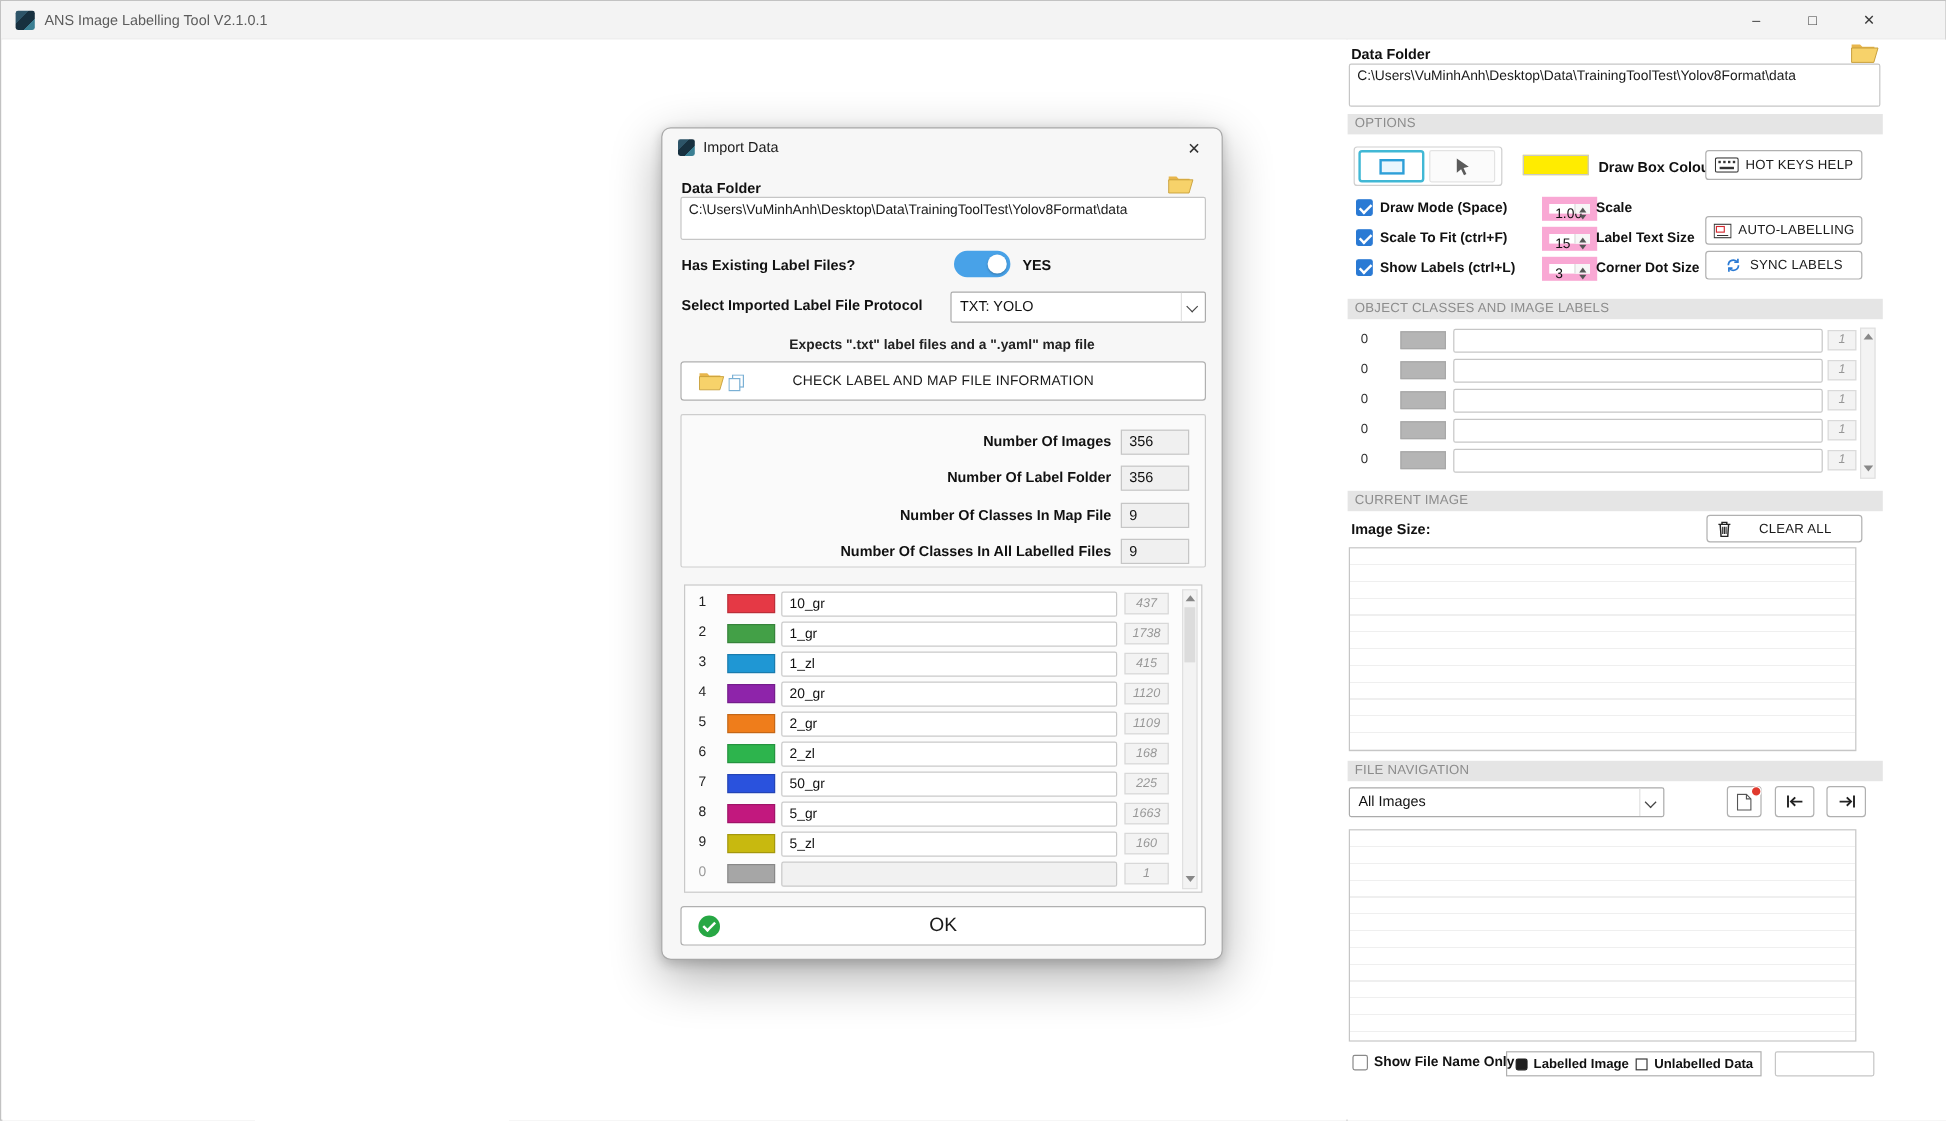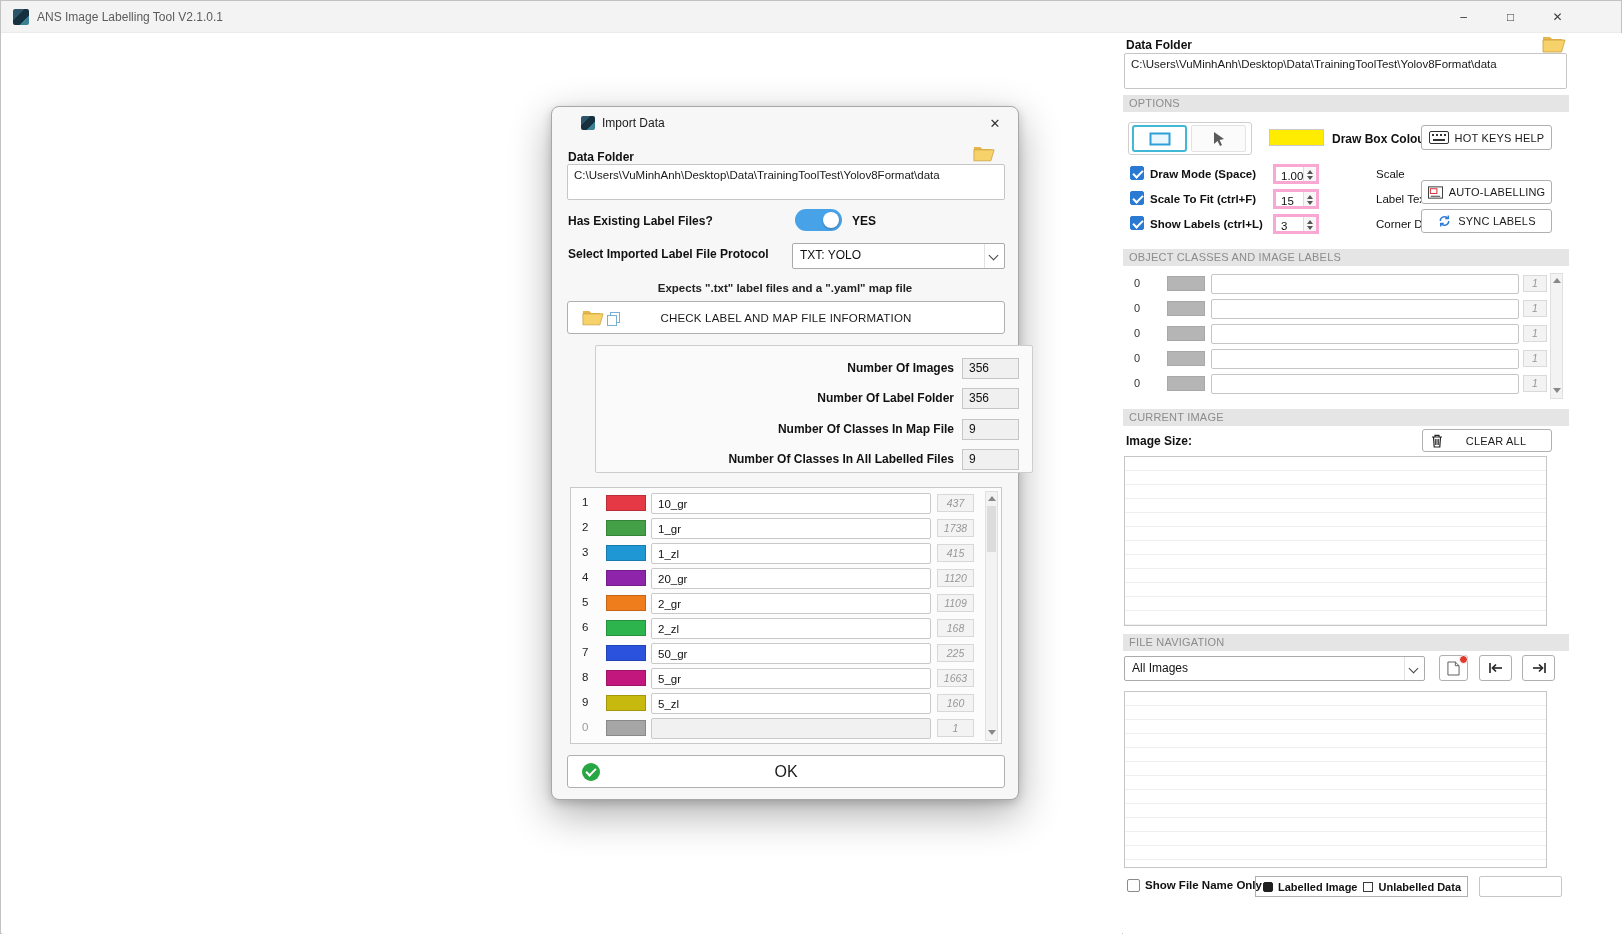--- a/index.html
+++ b/index.html
@@ -19,21 +19,21 @@
 
   
   .sec{position:absolute;left:0;width:446px;height:17px;background:#e5e5e5;color:#8c8c8c;font-size:11px;line-height:17px;padding-left:6px;letter-spacing:.2px;}
   .lbl{font-weight:bold;font-size:12px;white-space:nowrap;}
   .inputbox{background:#fff;border:1px solid #c6c6c6;border-radius:2px;}
   .btn{position:absolute;background:#fff;border:1px solid #b0b0b0;border-radius:3px;font-size:11px;color:#1a1a1a;
        display:flex;align-items:center;justify-content:center;gap:6px;cursor:pointer;white-space:nowrap;}
   .cb{position:absolute;width:14px;height:14px;border:1px solid #8a8a8a;border-radius:2px;background:#fff;}
   .cb.checked{background:#2a7ad4;border-color:#2a7ad4;}
   .cb.checked::after{content:"";position:absolute;left:4px;top:1px;width:4px;height:8px;border:solid #fff;border-width:0 2px 2px 0;transform:rotate(45deg);}
-  .spin{position:absolute;width:46px;height:20px;background:#fff;border:3px solid #f9a8d4;}
+  .spin{position:absolute;width:46px;height:20px;background:#fff;border:6px solid #f9a8d4;margin-left:12px;}
   .spin .val{position:absolute;left:5px;top:0;line-height:18px;font-size:11.5px;}
   .spin .arrows{position:absolute;right:0;top:0;bottom:0;width:13px;border-left:1px solid #dcdcdc;background:#f7f7f7;}
   .tri-up{display:block;width:0;height:0;border-left:3px solid transparent;border-right:3px solid transparent;border-bottom:4px solid #555;margin:3px auto 2px;}
   .tri-down{display:block;width:0;height:0;border-left:3px solid transparent;border-right:3px solid transparent;border-top:4px solid #555;margin:2px auto;}
   .dd{position:absolute;background:#fff;border:1px solid #ababab;border-radius:2px;}
   .dd .txt{position:absolute;left:7px;top:0;line-height:23px;font-size:12px;}
   .dd .chevbox{position:absolute;right:0;top:0;bottom:0;width:20px;border-left:1px solid #e2e2e2;}
   .chev{position:absolute;right:7px;top:8px;width:7px;height:7px;border-right:1.6px solid #444;border-bottom:1.6px solid #444;transform:rotate(45deg);}
   .listbox{position:absolute;background:#fff;border:1px solid #c6c6c6;
     background-image:repeating-linear-gradient(to bottom,#ffffff 0 13px,#efefef 13px 14px);}
@@ -52,51 +52,51 @@
   .pathtxt{display:block;padding:4px 6px;font-size:11.5px;color:#1a1a1a;white-space:nowrap;overflow:hidden;}
   .tools{position:absolute;left:5px;top:89px;width:124px;height:33px;border:1px solid #cfcfcf;border-radius:3px;background:#fff;display:flex;align-items:center;gap:4px;padding:0 3px;}
   .tool{width:55px;height:27px;display:flex;align-items:center;justify-content:center;cursor:pointer;background:#fbfbfb;border:1px solid #e3e3e3;border-radius:2px;}
   .tool.active{background:#fff;border:2px solid #41b8d5;border-radius:3px;}
   .swatch-draw{position:absolute;left:146px;top:96px;width:55px;height:17px;border:1px solid #c9c9c9;}
   .lbl-drawbox{position:absolute;left:209px;top:99px;}
   .opt-row{position:absolute;left:0;width:446px;height:20px;}
   .opt-row .olabel{position:absolute;left:27px;top:4px;font-weight:bold;font-size:11.5px;white-space:nowrap;}
   .opt-row .cb{left:7px;top:2px;}
   .opt-row .spin{left:150px;top:0;}
-  .opt-row .slabel{position:absolute;left:207px;top:4px;font-weight:normal;font-size:11.5px;white-space:nowrap;margin-left:46px;}
+  .opt-row .slabel{position:absolute;left:207px;top:4px;font-weight:bold;font-size:11.5px;white-space:nowrap;}
   .scls-row{position:absolute;left:0;width:446px;height:22px;}
   .scls-row .sidx{position:absolute;left:11px;top:4px;font-size:11px;color:#333;}
   .scls-row .sswatch{position:absolute;left:44px;top:3px;width:38px;height:15px;border:1px solid #a8a8a8;}
   .scls-row .sfield{position:absolute;left:88px;top:1px;width:308px;height:20px;}
   .scls-row .scount{position:absolute;left:400px;top:2px;width:24px;height:17px;background:#f3f3f3;border:1px solid #dadada;
       font-style:italic;font-size:10.5px;color:#979797;text-align:center;line-height:15px;}
   .btn-clearall .txt{flex:1;text-align:center;}
   .legend{position:absolute;left:132px;top:843px;width:213px;height:21px;border:1px solid #b0b0b0;display:flex;gap:6px;padding:0 7px;}
   .legend .item{display:flex;align-items:center;gap:5px;font-size:11px;font-weight:bold;white-space:nowrap;}
   .sq-filled{width:10px;height:10px;background:#1f1f1f;border:1px solid #1f1f1f;border-radius:2px;}
   .sq-empty{width:10px;height:10px;background:#fff;border:1px solid #3a3a3a;}
   .badge{position:absolute;top:-1px;right:-1px;width:9px;height:9px;border-radius:50%;background:#e03a2e;border:1px solid #fff;}
 
   
   .dlg{position:absolute;left:550px;top:105px;width:468px;height:694px;background:#f7f7f7;border:1px solid #a8a8a8;border-radius:8px;
        box-shadow:0 14px 42px rgba(0,0,0,.32),0 3px 10px rgba(0,0,0,.18);}
-  .dlg-titlebar{position:absolute;top:0;left:16px;right:0;height:32px;}
+  .dlg-titlebar{position:absolute;top:0;left:0;right:0;height:32px;}
   .dlg-icon{position:absolute;left:13px;top:9px;width:14px;height:14px;border-radius:2px;
     background:linear-gradient(135deg,#2d5468 0 35%,#17303f 35% 70%,#3b7f93 70% 100%);}
   .dlg-title{position:absolute;left:34px;top:0;line-height:32px;font-size:12px;color:#1a1a1a;}
   .dlg-close{position:absolute;right:8px;top:4px;width:30px;height:26px;text-align:center;line-height:26px;font-size:13px;color:#333;cursor:pointer;}
   .d-df-label{position:absolute;left:16px;top:43px;}
   .d-path{position:absolute;left:15px;top:57px;width:438px;height:36px;}
   .toggle{position:absolute;left:243px;top:102px;width:47px;height:22px;border-radius:11px;background:#48a2e8;cursor:pointer;}
   .knob{position:absolute;right:3px;top:3px;width:16px;height:16px;border-radius:50%;background:#fff;box-shadow:0 1px 2px rgba(0,0,0,.25);}
   .d-yes{position:absolute;left:300px;top:107px;}
   .d-haslabel{position:absolute;left:16px;top:107px;}
   .d-proto-label{position:absolute;left:16px;top:140px;}
   .d-note{position:absolute;left:0;right:0;top:175px;text-align:center;font-size:11.5px;font-weight:bold;color:#222;}
-  .d-group{position:absolute;left:15px;top:238px;width:438px;height:128px;border:1px solid #cdcdcd;border-radius:2px;background:#fafafa;margin-left:28px;}
+  .d-group{position:absolute;left:15px;top:238px;width:438px;height:128px;border:1px solid #cdcdcd;border-radius:2px;background:#fafafa;}
   .stat-row{position:absolute;left:0;right:0;height:22px;}
   .stat-label{position:absolute;right:78px;top:3px;font-weight:bold;font-size:12px;white-space:nowrap;}
   .stat-val{position:absolute;right:13px;top:0;width:57px;height:21px;background:#f0f0f0;border:1px solid #c6c6c6;font-size:12px;line-height:19px;padding-left:6px;}
   .d-list{position:absolute;left:18px;top:380px;width:432px;height:257px;background:#fcfcfc;border:1px solid #c9c9c9;}
   .crow{position:absolute;left:0;width:432px;height:23px;}
   .cidx{position:absolute;left:11px;top:4px;font-size:11.5px;color:#222;}
   .cswatch{position:absolute;left:35px;top:3px;width:40px;height:16px;border:1px solid rgba(0,0,0,.18);}
   .cfield{position:absolute;left:80px;top:1px;width:280px;height:21px;background:#fff;border:1px solid #c9c9c9;border-radius:2px;}
   .cfield-txt{display:block;padding:2px 6px;font-size:11.5px;line-height:16px;}
   .ccount{position:absolute;left:366px;top:2px;width:37px;height:18px;background:#f3f3f3;border:1px solid #d8d8d8;
@@ -266,21 +266,21 @@
       <svg width="12" height="14" viewBox="0 0 12 14">
         <path d="M1 3 h10 M4 3 V1.3 h4 V3" fill="none" stroke="#222" stroke-width="1.2"></path>
         <path d="M2.5 3 l0.7 10 h5.6 l0.7 -10" fill="none" stroke="#222" stroke-width="1.2"></path>
         <path d="M4.6 5 v6 M6 5 v6 M7.4 5 v6" stroke="#222" stroke-width="0.9"></path>
       </svg>
       <span class="txt">CLEAR ALL</span>
     </button>
     <div class="listbox" style="left:1px;top:423px;width:423px;height:170px;"></div>
 
     <div class="sec" style="top:601px;">FILE NAVIGATION</div>
-    <div class="dd" style="left:1px;top:623px;width:301px;height:25px;">
+    <div class="dd" style="left:1px;top:623px;width:263px;height:25px;">
       <span class="txt">All Images</span>
       <span class="chevbox">
           <span class="chev"></span>
         </span>
     </div>
     <button class="btn" style="left:316px;top:622px;width:29px;height:26px;">
       <svg width="13" height="15" viewBox="0 0 14 16">
         <path d="M1 1 h8 l4 4 v10 H1z" fill="#fff" stroke="#555"></path>
         <path d="M9 1 v4 h4" fill="none" stroke="#555"></path>
       </svg>

